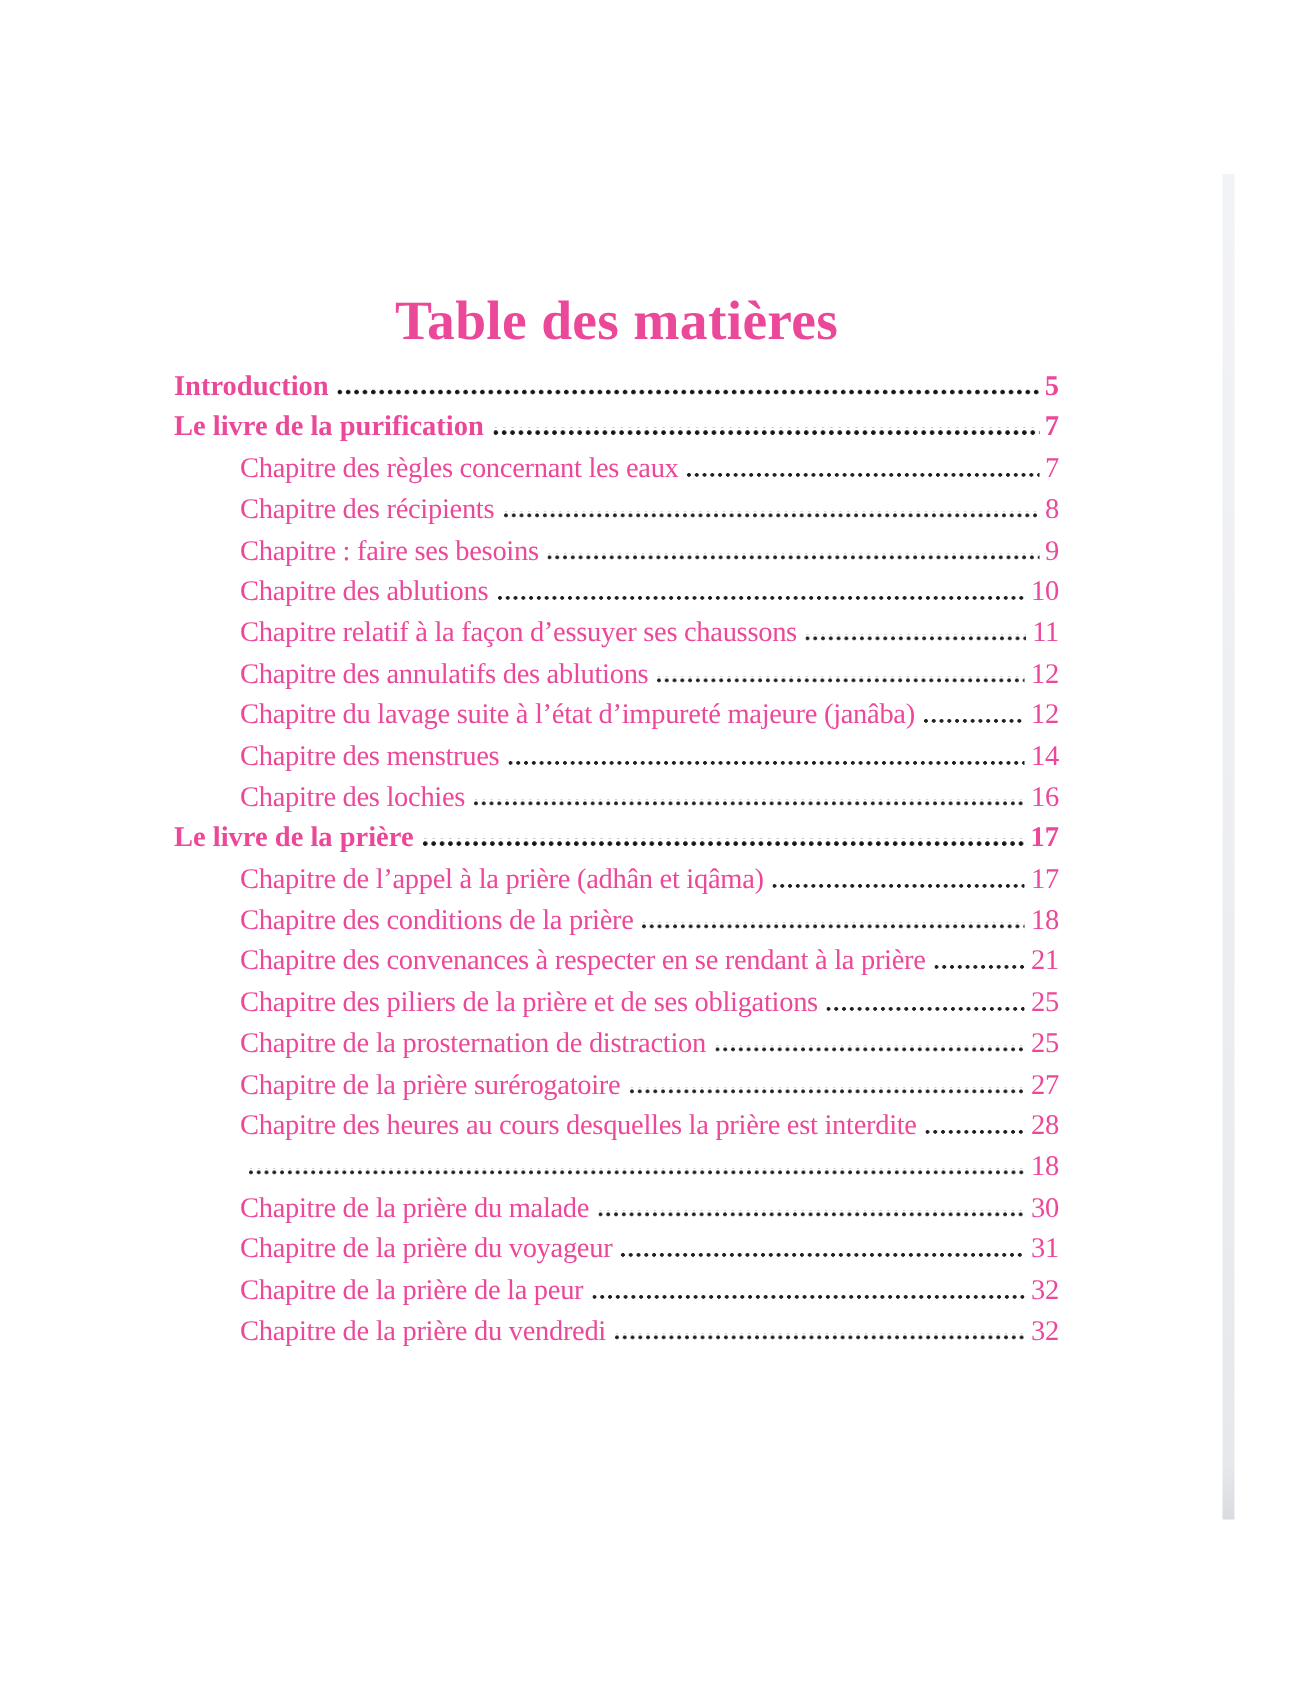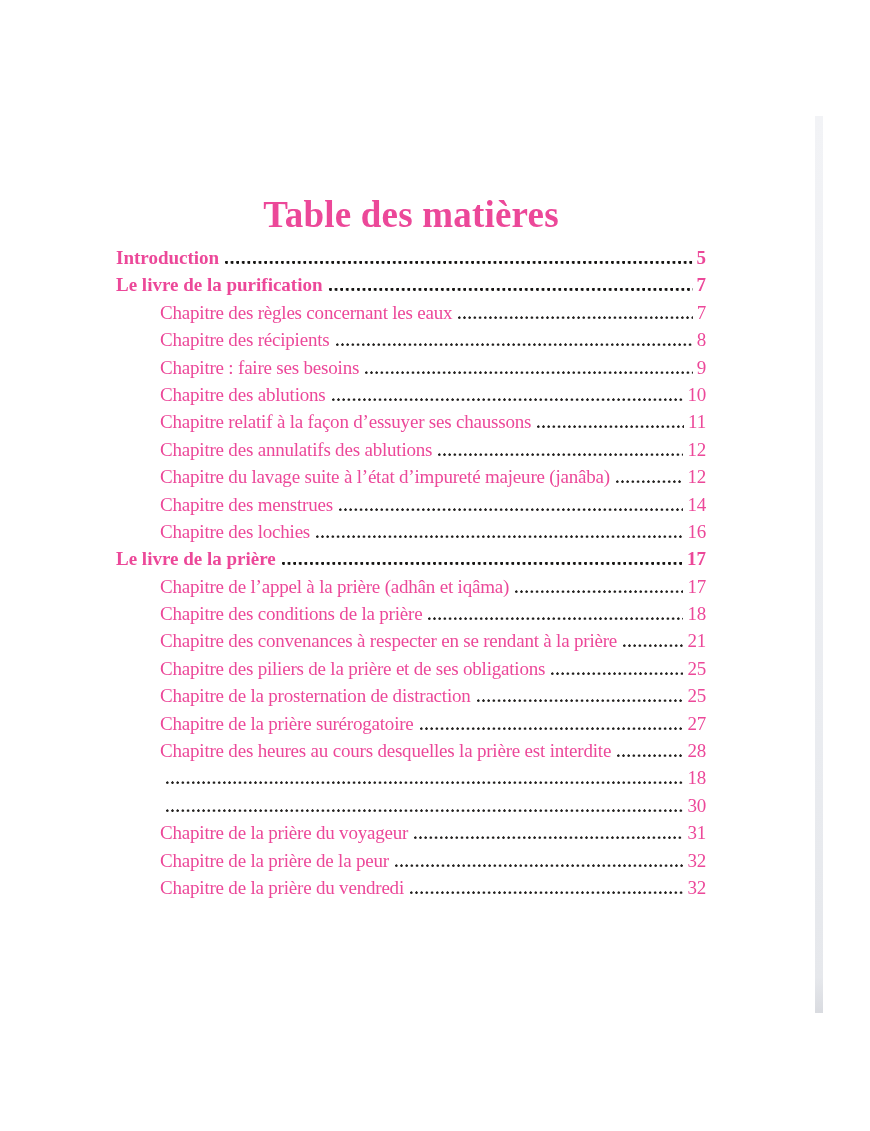--- a/index.html
+++ b/index.html
@@ -165,20 +165,21 @@
       <div class="toc-row indent">
         <span class="toc-label"><span>Chapitre des heures au cours desquelles la prière est interdite</span></span>
         <span class="leader"></span>
         <span class="pagenum">28</span>
       </div>
       <div class="toc-row indent">
         <span class="leader"></span>
         <span class="pagenum">18</span>
       </div>
       <div class="toc-row indent">
+        <span class="toc-label"><span>Chapitre de la prière du malade</span></span>
         <span class="leader"></span>
         <span class="pagenum">30</span>
       </div>
       <div class="toc-row indent">
         <span class="toc-label"><span>Chapitre de la prière du voyageur</span></span>
         <span class="leader"></span>
         <span class="pagenum">31</span>
       </div>
       <div class="toc-row indent">
         <span class="toc-label"><span>Chapitre de la prière de la peur</span></span>

